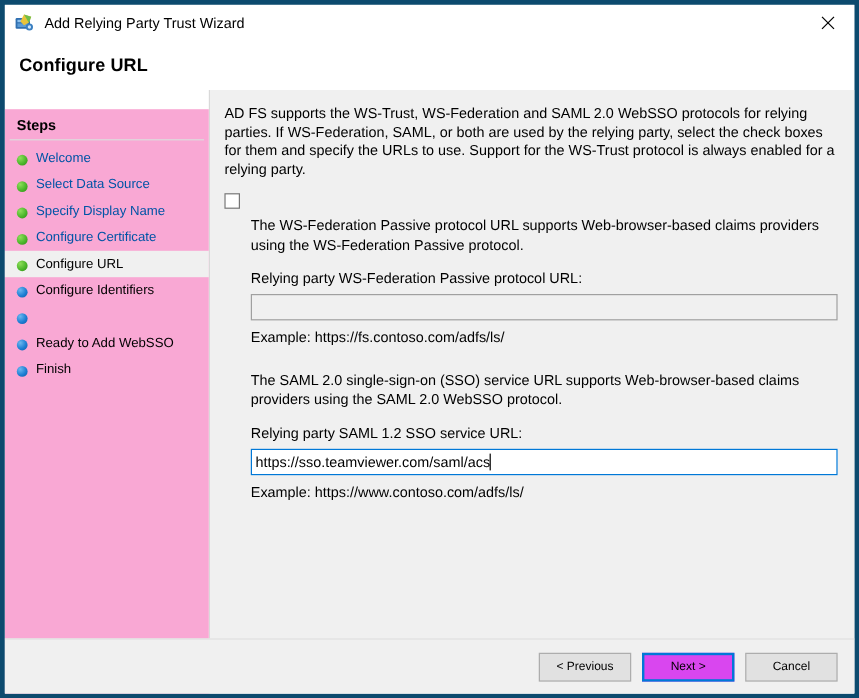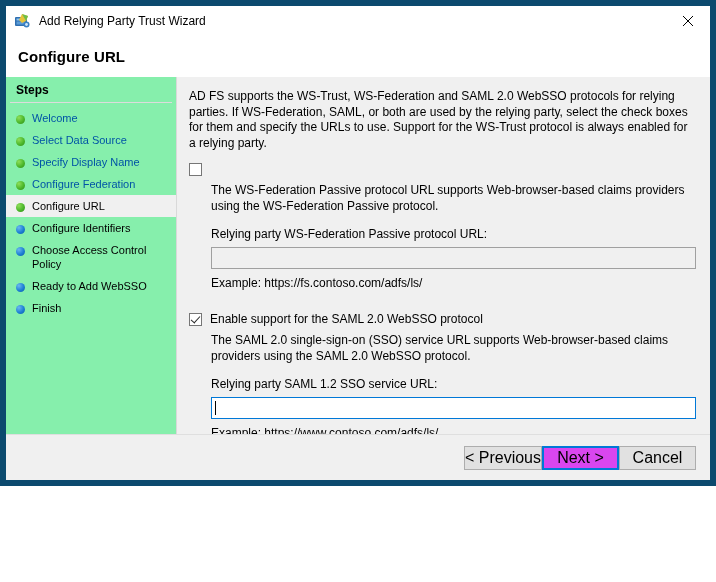--- a/index.html
+++ b/index.html
@@ -7,23 +7,23 @@
     margin: 0; padding: 0;
     width: 716px; height: 582px;
     background: #ffffff;
     font-family: "Liberation Sans", sans-serif;
     overflow: hidden;
   }
 
   .window {
     position: relative;
     width: 716px;
-    height: 486px;
-    background: #ffffff;
-    border: 6px solid #0c4a6e;
+    height: 582px;
+    background: #ffffff;
+    border: 4px solid #0c4a6e;
     overflow: hidden;
   }
 
   
   .titlebar {
     position: relative;
     height: 30px;
     background: #ffffff;
     display: flex;
     align-items: center;
@@ -70,24 +70,25 @@
   
   .body {
     position: relative;
     display: flex;
     height: 503px;
     background: #ffffff;
   }
 
   .sidebar {
     width: 170px;
-    background: #86efac;
+    background: #f9a8d4;
     flex: 0 0 170px;
     position: relative;
     padding-top: 4px;
+    margin-top: 16px;
   }
   .sidebar-header {
     font-size: 12px;
     font-weight: bold;
     color: #000000;
     padding: 2px 0 4px 10px;
   }
   .sidebar-rule {
     height: 1px;
     background: #dcdcdc;
@@ -226,22 +227,23 @@
     align-items: center;
     justify-content: flex-end;
     padding-right: 14px;
   }
   .btn {
     min-width: 77px;
     height: 24px;
     border: 1px solid #adadad;
     background: #e1e1e1;
     font-family: "Liberation Sans", sans-serif;
-    font-size: 16px;
-    color: #000000;
+    font-size: 10px;
+    color: #000000;
+    margin-left: 9px;
     display: flex;
     align-items: center;
     justify-content: center;
     cursor: default;
   }
   .btn.default {
     border: 2px solid #0078d7;
     background: #d946ef;
   }
 </style>
@@ -288,33 +290,32 @@
       <div class="step">
         <span class="bullet done"></span>
         <span class="step-label link">Select Data Source</span>
       </div>
       <div class="step">
         <span class="bullet done"></span>
         <span class="step-label link">Specify Display Name</span>
       </div>
       <div class="step">
         <span class="bullet done"></span>
-        <span class="step-label link">Configure Federation</span>
+        <span class="step-label link">Configure Certificate</span>
       </div>
       <div class="step current">
         <span class="bullet active"></span>
         <span class="step-label plain">Configure URL</span>
       </div>
       <div class="step">
         <span class="bullet todo"></span>
         <span class="step-label plain">Configure Identifiers</span>
       </div>
       <div class="step">
         <span class="bullet todo"></span>
-        <span class="step-label plain" style="max-width:125px; display:inline-block;">Choose Access Control Policy</span>
       </div>
       <div class="step">
         <span class="bullet todo"></span>
         <span class="step-label plain">Ready to Add WebSSO</span>
       </div>
       <div class="step">
         <span class="bullet todo"></span>
         <span class="step-label plain">Finish</span>
       </div>
     </div>
@@ -332,28 +333,25 @@
         <p class="desc">The WS-Federation Passive protocol URL supports Web-browser-based claims providers using the WS-Federation Passive protocol.</p>
         <p class="field-label">Relying party WS-Federation Passive protocol URL:</p>
         <div class="textinput disabled">
           <span></span>
         </div>
         <p class="example">Example: https://fs.contoso.com/adfs/ls/</p>
       </div>
 
       <div class="spacer-lg"></div>
 
-      <div class="check-row">
-        <span class="checkbox checked"></span>
-        <span class="check-label">Enable support for the SAML 2.0 WebSSO protocol</span>
-      </div>
       <div class="indent">
         <p class="desc">The SAML 2.0 single-sign-on (SSO) service URL supports Web-browser-based claims providers using the SAML 2.0 WebSSO protocol.</p>
         <p class="field-label">Relying party SAML 1.2 SSO service URL:</p>
         <div class="textinput focused">
+          <span>https://sso.teamviewer.com/saml/acs</span>
             <span class="caret"></span>
         </div>
         <p class="example">Example: https://www.contoso.com/adfs/ls/</p>
       </div>
 
     </div>
   </div>
 
   <div class="buttonbar">
     <div class="btn">&lt; Previous</div>

